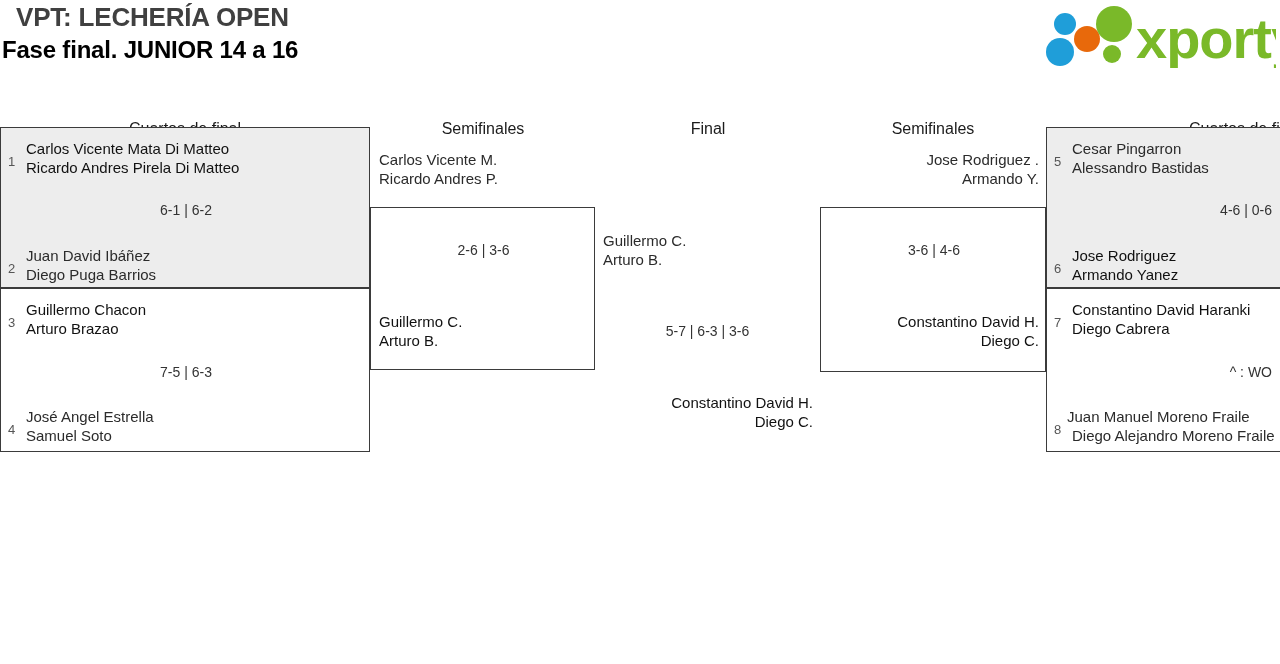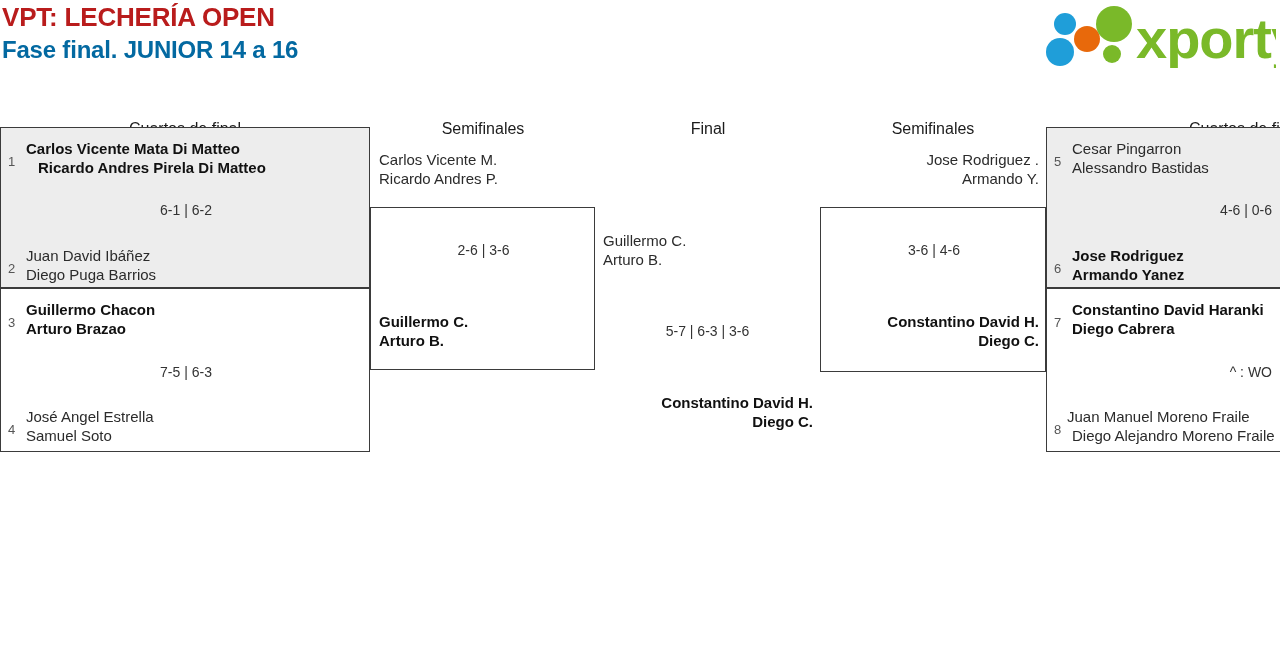--- a/index.html
+++ b/index.html
@@ -10,25 +10,25 @@
     font-family: "Liberation Sans", sans-serif;
     color: #1b1b1b;
     overflow: hidden;
   }
   #root { position: relative; width: 1280px; height: 664px; }
 
   
   .title-block { position: absolute; left: 0; top: 0; width: 760px; }
   .title-line1 {
     font-size: 26px; font-weight: bold; letter-spacing: -0.2px;
-    line-height: 34px; padding-left: 2px; color: #b91c1c;
+    line-height: 34px; padding-left: 16px; color: #404040;
   }
   .title-line2 {
     font-size: 24px; font-weight: bold; letter-spacing: -0.2px;
-    line-height: 32px; padding-left: 2px; color: #0369a1;
+    line-height: 32px; padding-left: 2px; color: #000000;
   }
 
   .logo { position: absolute; right: 4px; top: 6px; width: 232px; height: 62px; }
   .logo svg { display: block; }
 
   
   .round-head {
     position: absolute; top: 96px;
     font-size: 16px; color: #1b1b1b; text-align: center;
     white-space: nowrap;
@@ -45,21 +45,21 @@
 
   .seed {
     position: absolute;
     font-size: 13px; color: #555; line-height: 14px;
   }
   .team {
     position: absolute;
     font-size: 15px; line-height: 19px; color: #2b2b2b;
     white-space: nowrap;
   }
-  .team.win { font-weight: bold; color: #111; }
+  .team.win { font-weight: normal; color: #111; }
   .team.right { text-align: right; }
 
   .score {
     position: absolute;
     font-size: 14px; color: #333; line-height: 18px;
     white-space: nowrap;
   }
   .score.center { text-align: center; }
   .score.right { text-align: right; }
 </style>
@@ -86,21 +86,21 @@
 
   <div class="round-head" style="left:60px;  width:250px;">Cuartos de final</div>
   <div class="round-head" style="left:358px; width:250px;">Semifinales</div>
   <div class="round-head" style="left:608px; width:200px;">Final</div>
   <div class="round-head" style="left:808px; width:250px;">Semifinales</div>
   <div class="round-head" style="left:1120px;width:250px;">Cuartos de final</div>
 
   <div class="match shaded" style="left:0px; top:127px; width:370px; height:161px;">
     <div class="seed" style="left:7px;  top:27px;">1</div>
     <div class="team win" style="left:25px; top:11px;">Carlos Vicente Mata Di Matteo</div>
-    <div class="team win" style="left:25px; top:30px;margin-left:12px;">Ricardo Andres Pirela Di Matteo</div>
+    <div class="team win" style="left:25px; top:30px;">Ricardo Andres Pirela Di Matteo</div>
 
     <div class="score center" style="left:25px; top:73px; width:320px;">6-1 | 6-2</div>
 
     <div class="seed" style="left:7px;  top:134px;">2</div>
     <div class="team" style="left:25px; top:118px;">Juan David Ibáñez</div>
     <div class="team" style="left:25px; top:137px;">Diego Puga Barrios</div>
   </div>
 
   <div class="match" style="left:0px; top:288px; width:370px; height:164px;">
     <div class="seed" style="left:7px;  top:27px;">3</div>

